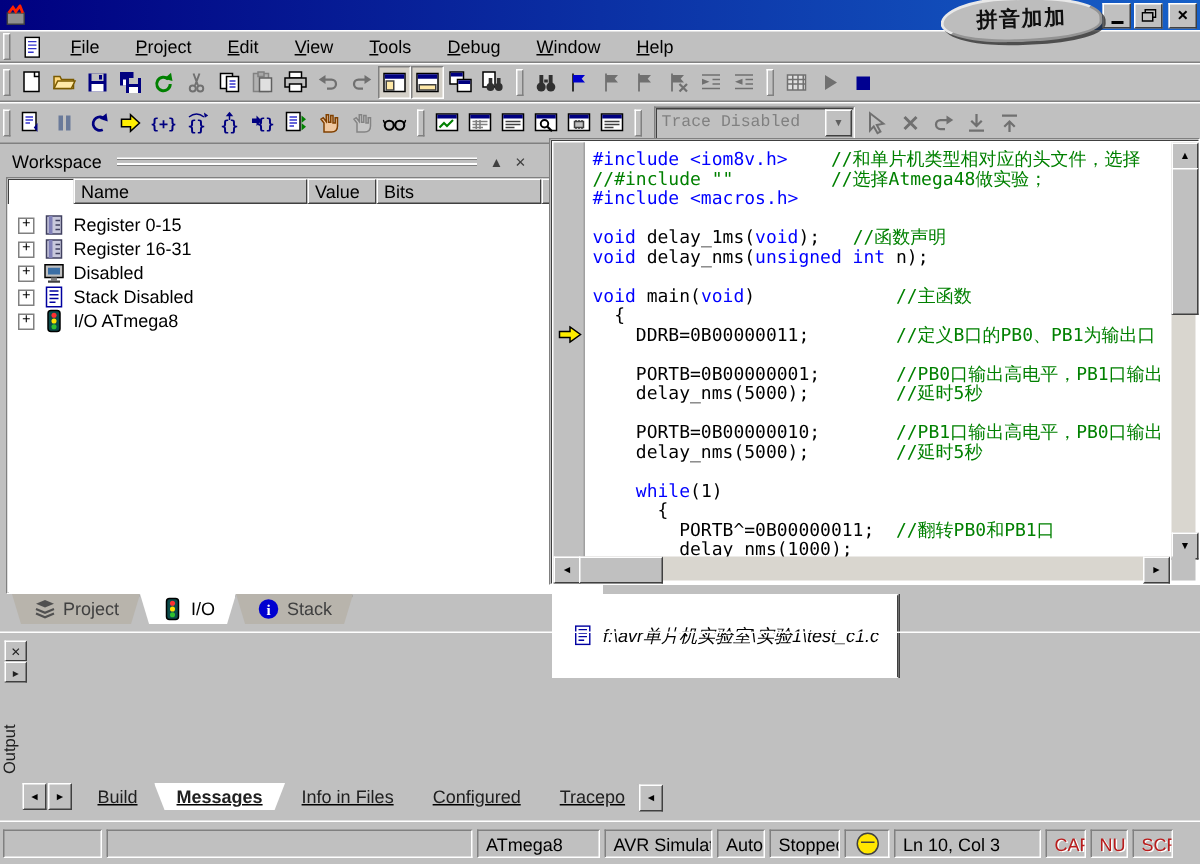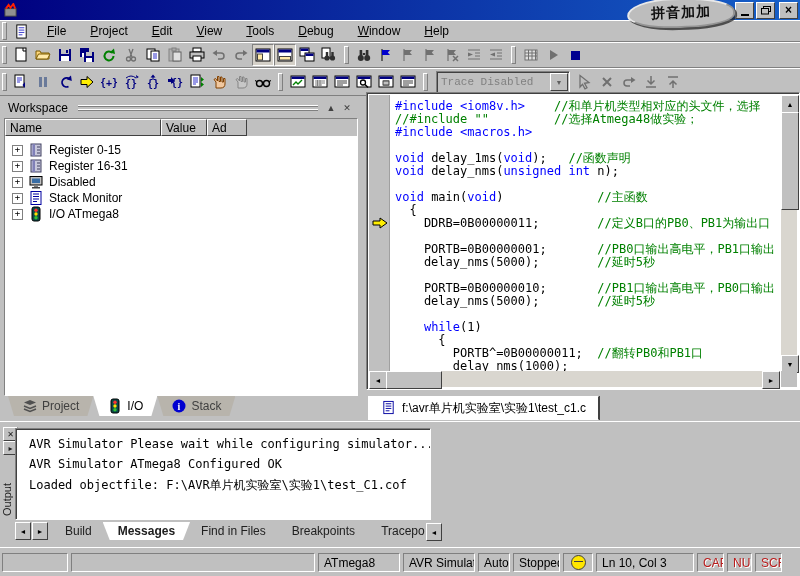--- a/index.html
+++ b/index.html
@@ -43,21 +43,21 @@
   .combo-btn{width:16px;height:16px;background:#c0c0c0;border:1px solid;border-color:#ffffff #404040 #404040 #ffffff;
              display:flex;align-items:center;justify-content:center;margin-right:1px;}
   .dn{font-size:7px;color:#606060;}
   
   .wspanel{position:absolute;left:2px;top:98px;width:358px;height:322px;}
   .wshead{position:absolute;left:2px;top:2px;width:352px;height:16px;display:flex;align-items:center;}
   .wstitle{padding:0 4px;white-space:nowrap;}
   .hgrip{flex:1;height:7px;margin:0 6px;
          background:linear-gradient(#ffffff 0 1px,#808080 1px 2px,transparent 2px 4px,#ffffff 4px 5px,#808080 5px 6px,transparent 6px);}
   .wsbtn{width:14px;height:13px;display:flex;align-items:center;justify-content:center;color:#404040;font-size:9px;margin-right:2px;}
-  .wsgrid{position:absolute;left:2px;top:20px;width:352px;height:276px;background:#fff;}
+  .wsgrid{position:absolute;left:2px;top:20px;width:352px;height:276px;background:#fff;padding-left:44px;}
   .wscols{display:flex;height:17px;background:#c0c0c0;overflow:hidden;}
   .wcol{border:1px solid;border-color:#ffffff #404040 #404040 #ffffff;padding:1px 4px;box-sizing:border-box;
         white-space:nowrap;overflow:hidden;flex:none;}
   .wstree{position:absolute;left:0;top:17px;right:0;bottom:0;background:#fff;overflow:hidden;padding-top:6px;}
   .trow{display:flex;align-items:center;height:16px;padding-left:7px;white-space:nowrap;}
   .plus{width:9px;height:9px;border:1px solid #808080;background:#fff;font-size:9px;line-height:7px;text-align:center;
         margin-right:5px;flex:none;font-family:"DejaVu Sans Mono",monospace;}
   .ticon{width:16px;height:16px;margin-right:5px;flex:none;}
   .wstabs{position:absolute;left:2px;top:298px;width:352px;height:22px;display:flex;align-items:flex-start;padding-left:4px;}
   .wstab{height:20px;display:flex;align-items:center;gap:4px;padding:0 14px;background:#b8b4ac;color:#404040;
@@ -75,22 +75,22 @@
   .kw{color:#0000ff;} .cm{color:#008000;} .pl{color:#000;}
   .vscroll{position:absolute;right:2px;top:2px;width:16px;height:278px;background:#d9d6cf;}
   .hscroll{position:absolute;left:2px;bottom:2px;height:16px;right:19px;background:#d9d6cf;}
   .corner{position:absolute;right:2px;bottom:2px;width:16px;height:16px;background:#c0c0c0;}
   .sbtn{position:absolute;width:16px;height:16px;background:#c0c0c0;display:flex;align-items:center;justify-content:center;
         font-size:7px;color:#000;}
   .thumb{position:absolute;background:#c0c0c0;}
   
   .filetabs{position:absolute;left:366px;top:395px;width:434px;height:26px;}
   .filetab{position:absolute;left:2px;top:1px;height:22px;background:#fff;display:flex;align-items:center;gap:5px;
-           padding:0 12px;border:1px solid;border-color:#ffffff #404040 transparent #ffffff;white-space:nowrap;
-           box-shadow:1px 0 0 #404040;}
+           padding:16px 12px;border:1px solid;border-color:#ffffff #404040 transparent #ffffff;white-space:nowrap;
+           box-shadow:1px 0 0 #404040;font-style:italic;}
   
   .outpanel{position:absolute;left:0;top:421px;width:800px;height:126px;border-top:1px solid #ffffff;box-sizing:border-box;}
   .obtn{position:absolute;width:13px;height:12px;background:#c0c0c0;display:flex;align-items:center;justify-content:center;
         font-size:8px;color:#202020;}
   .vtitle{position:absolute;left:0;top:34px;width:14px;height:86px;display:flex;align-items:center;justify-content:center;
           writing-mode:vertical-rl;transform:rotate(180deg);font-size:11px;color:#202020;}
   .ocontent{position:absolute;left:15px;top:6px;width:416px;height:92px;background:#fff;box-sizing:border-box;
             border:1px solid;border-color:#808080 #ffffff #ffffff #808080;box-shadow:inset 1px 1px 0 #404040;
             font-family:"DejaVu Sans Mono",monospace;font-size:12px;padding:8px 0 0 13px;overflow:hidden;}
   .oline{height:20px;white-space:nowrap;}
@@ -499,20 +499,21 @@
     <div class="wshead">
       <span class="wstitle">Workspace</span>
       <div class="hgrip"></div>
       <div class="wsbtn">▲</div>
       <div class="wsbtn">✕</div>
     </div>
     <div class="wsgrid sunk2">
       <div class="wscols">
           <div class="wcol" style="width: 156px;">Name</div>
           <div class="wcol" style="width: 46px;">Value</div>
+          <div class="wcol" style="width: 110px;">Bits</div>
           <div class="wcol" style="width: 40px;">Ad</div>
         </div>
       <div class="wstree">
           <div class="trow">
             <span class="plus">+</span>
             <span class="ticon">
               <svg viewBox="0 0 16 16" width="16" height="16">
                 <rect x="3" y="2" width="10" height="12" fill="#c8c8dc" stroke="#404060"></rect>
                 <rect x="4.5" y="2" width="2.5" height="12" fill="#8080b8"></rect>
                 <path d="M9 5h3M9 8h3M9 11h3" stroke="#404060"></path>
@@ -544,21 +545,21 @@
             <span class="tlabel">Disabled</span>
           </div>
           <div class="trow">
             <span class="plus">+</span>
             <span class="ticon">
               <svg viewBox="0 0 16 16" width="16" height="16">
                 <rect x="3" y="1.5" width="10" height="13" fill="#fff" stroke="#0000a0"></rect>
                 <path d="M5 4h6M5 6.5h6M5 9h6M5 11.5h4" stroke="#0000a0"></path>
               </svg>
             </span>
-            <span class="tlabel">Stack Monitor</span>
+            <span class="tlabel">Stack Disabled</span>
           </div>
           <div class="trow">
             <span class="plus">+</span>
             <span class="ticon">
               <svg viewBox="0 0 16 16" width="16" height="16">
                 <rect x="4" y="1" width="8" height="14" rx="2" fill="#0a4a4a" stroke="#000"></rect>
                 <circle cx="8" cy="4.2" r="1.7" fill="#ff3030"></circle>
                 <circle cx="8" cy="8" r="1.7" fill="#ffe000"></circle>
                 <circle cx="8" cy="11.8" r="1.7" fill="#30c030"></circle>
               </svg>
@@ -633,40 +634,35 @@
           </svg>
       </span>
       <span>f:\avr单片机实验室\实验1\test_c1.c</span>
     </div>
   </div>
 
   <div class="outpanel">
     <div class="obtn out" style="left:3px;top:5px;">✕</div>
     <div class="obtn out" style="left:3px;top:19px;">▸</div>
     <div class="vtitle">Output</div>
-    <div class="ocontent">
-        <div class="oline">AVR Simulator Please wait while configuring simulator...</div>
-        <div class="oline">AVR Simulator ATmega8 Configured OK</div>
-        <div class="oline">Loaded objectfile: F:\AVR单片机实验室\实验1\test_C1.cof</div>
-      </div>
     <div class="otabs">
       <div class="oarrow">◄</div>
       <div class="oarrow" style="margin-right:6px;">►</div>
-      <div style="display:flex;">
+      <div style="display:flex;text-decoration:underline;">
           <div class="otab">
             <span>Build</span>
           </div>
           <div class="otab active">
             <span>Messages</span>
           </div>
           <div class="otab">
-            <span>Find in Files</span>
+            <span>Info in Files</span>
           </div>
           <div class="otab">
-            <span>Breakpoints</span>
+            <span>Configured</span>
           </div>
           <div class="otab cliptab">
             <span>Tracepo</span>
           </div>
         </div>
       <div class="oarrow right">◄</div>
     </div>
   </div>
 
   <div class="statusbar">

